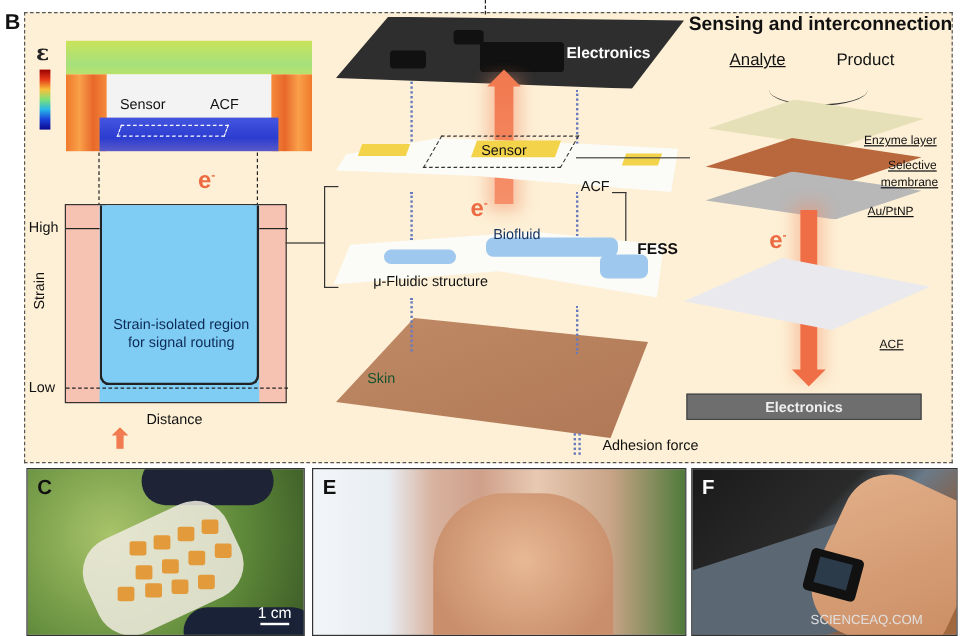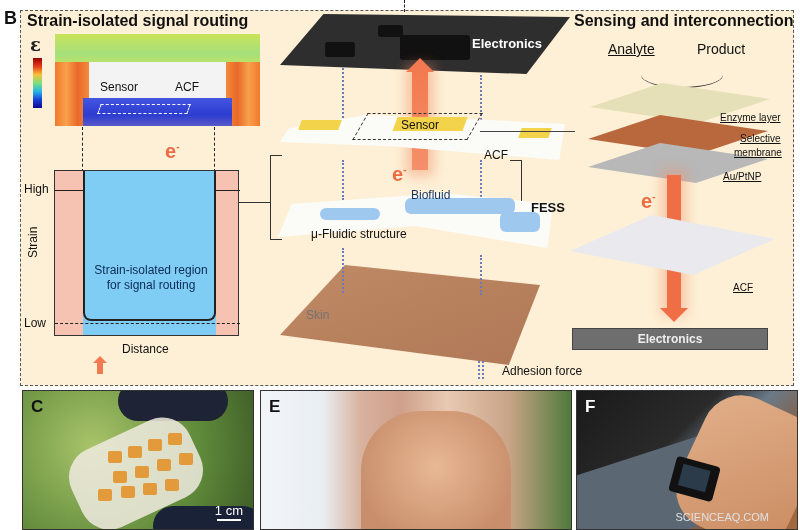--- a/index.html
+++ b/index.html
@@ -81,21 +81,20 @@
 </head>
 <body>
 
 <div class="root">
 
   <div class="panel-letter" style="left:4px;top:8px;">B</div>
 
   <div class="panel-b"></div>
   <div class="vdash" style="left:404px;top:0;height:12px;"></div>
 
-  <div class="sec-title" style="left:27px;top:12px;">Strain-isolated signal routing</div>
 
   <div class="eps">ε</div>
   <div class="colorbar"></div>
 
   <div class="fea" style="left:55px;top:34px;">
     <div class="fea-top"></div>
     <div class="fea-colL"></div>
     <div class="fea-colR"></div>
     <div class="fea-mid"></div>
     <div class="fea-bot"></div>
@@ -154,21 +153,21 @@
   <div class="fluid-blue" style="left:320px;top:208px;width:60px;height:12px;"></div>
   <div class="fluid-blue" style="left:405px;top:198px;width:110px;height:16px;"></div>
   <div class="fluid-blue" style="left:500px;top:212px;width:40px;height:20px;"></div>
   <div class="lbl" style="left:411px;top:188px;color:#15325e;">Biofluid</div>
   <div class="lbl" style="left:311px;top:227px;">μ-Fluidic structure</div>
   <div class="lbl" style="left:531px;top:200px;font-weight:bold;font-size:13px;">FESS</div>
 
   <div class="skin"></div>
   <div class="adh" style="left:342px;top:248px;height:45px;"></div>
   <div class="adh" style="left:480px;top:255px;height:40px;"></div>
-  <div class="lbl" style="left:306px;top:308px;color:#737373;">Skin</div>
+  <div class="lbl" style="left:306px;top:308px;color:#14532d;">Skin</div>
 
   <div class="sec-title" style="left:574px;top:12px;">Sensing and interconnection</div>
   <div class="lbl" style="left:608px;top:41px;font-size:14px;text-decoration:underline;">Analyte</div>
   <div class="lbl" style="left:697px;top:41px;font-size:14px;">Product</div>
   <div class="curve-arrow" style="left:641px;top:62px;width:82px;height:26px;"></div>
 
   <div class="sheet sheet-enzyme"></div>
   <div class="sheet sheet-memb"></div>
   <div class="sheet sheet-au"></div>
   <div class="lbl-s" style="left:720px;top:112px;">Enzyme layer</div>

